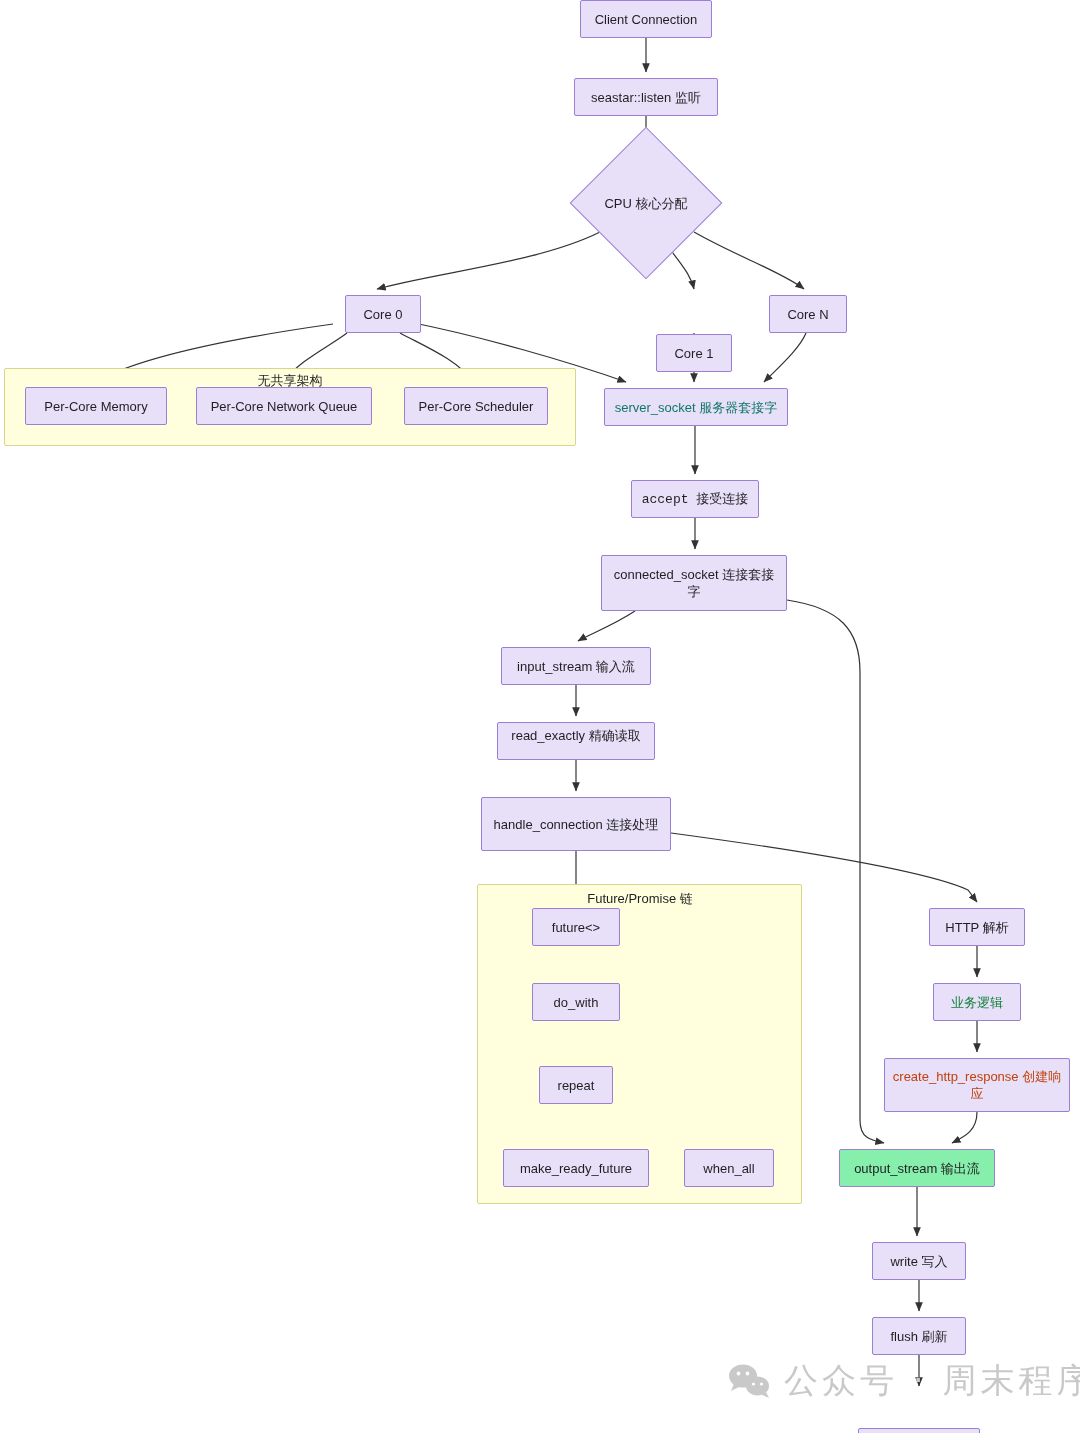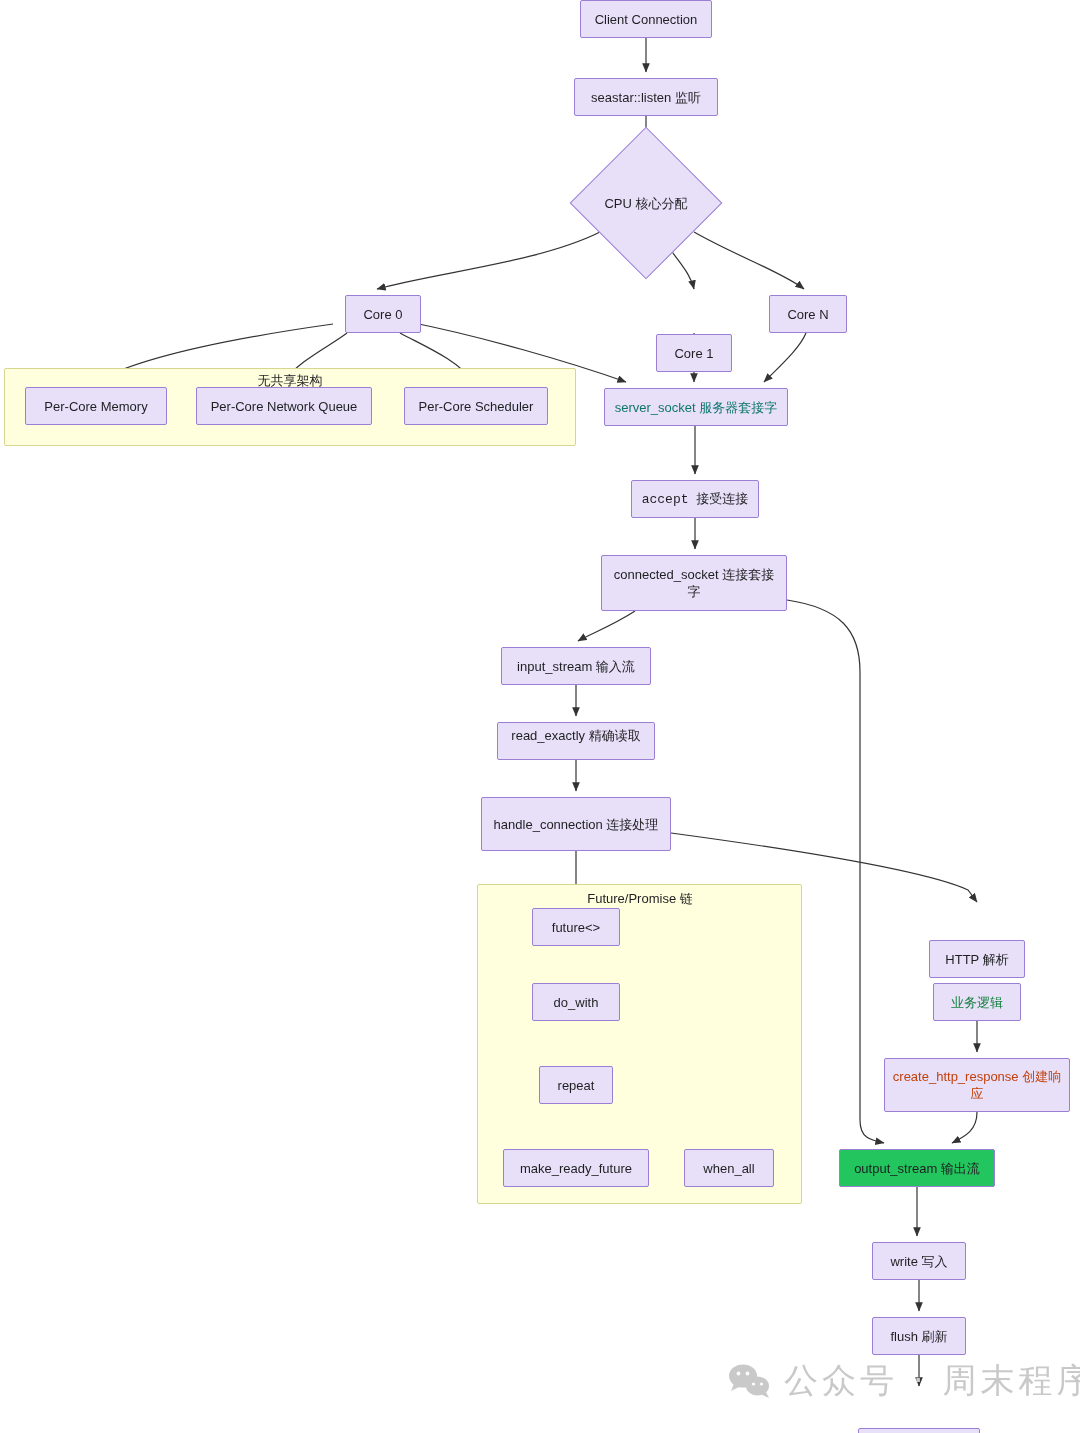--- a/index.html
+++ b/index.html
@@ -129,30 +129,30 @@
       </div>
       <div class="node" style="left: 539px; top: 1066px; width: 74px; height: 38px; background: rgb(231, 224, 248); border-color: rgb(155, 127, 212); color: rgb(31, 31, 34);">
         <span>repeat</span>
       </div>
       <div class="node" style="left: 503px; top: 1149px; width: 146px; height: 38px; background: rgb(231, 224, 248); border-color: rgb(155, 127, 212); color: rgb(31, 31, 34);">
         <span>make_ready_future</span>
       </div>
       <div class="node" style="left: 684px; top: 1149px; width: 90px; height: 38px; background: rgb(231, 224, 248); border-color: rgb(155, 127, 212); color: rgb(31, 31, 34);">
         <span>when_all</span>
       </div>
-      <div class="node" style="left: 929px; top: 940px; width: 96px; height: 38px; background: rgb(231, 224, 248); border-color: rgb(155, 127, 212); color: rgb(31, 31, 34);">
+      <div class="node" style="left: 929px; top: 908px; width: 96px; height: 38px; background: rgb(231, 224, 248); border-color: rgb(155, 127, 212); color: rgb(31, 31, 34);">
         <span>HTTP 解析</span>
       </div>
       <div class="node" style="left: 933px; top: 983px; width: 88px; height: 38px; background: rgb(231, 224, 248); border-color: rgb(155, 127, 212); color: #15803d;">
         <span>业务逻辑</span>
       </div>
       <div class="node" style="left: 884px; top: 1058px; width: 186px; height: 54px; background: rgb(231, 224, 248); border-color: rgb(155, 127, 212); color: #c2410c;">
         <span>create_http_response 创建响应</span>
       </div>
-      <div class="node" style="left: 839px; top: 1149px; width: 156px; height: 38px; background: #22c55e; border-color: rgb(155, 127, 212); color: rgb(31, 31, 34);">
+      <div class="node" style="left: 839px; top: 1149px; width: 156px; height: 38px; background: #86efac; border-color: rgb(155, 127, 212); color: rgb(31, 31, 34);">
         <span>output_stream 输出流</span>
       </div>
       <div class="node" style="left: 872px; top: 1242px; width: 94px; height: 38px; background: rgb(231, 224, 248); border-color: rgb(155, 127, 212); color: rgb(31, 31, 34);">
         <span>write 写入</span>
       </div>
       <div class="node" style="left: 872px; top: 1317px; width: 94px; height: 38px; background: rgb(231, 224, 248); border-color: rgb(155, 127, 212); color: rgb(31, 31, 34);">
         <span>flush 刷新</span>
       </div>
       <div class="node" style="left: 858px; top: 1392px; width: 122px; height: 38px; background: rgb(231, 224, 248); border-color: rgb(155, 127, 212); color: rgb(31, 31, 34); margin-top: 36px;">
         <span>Client Response</span>

